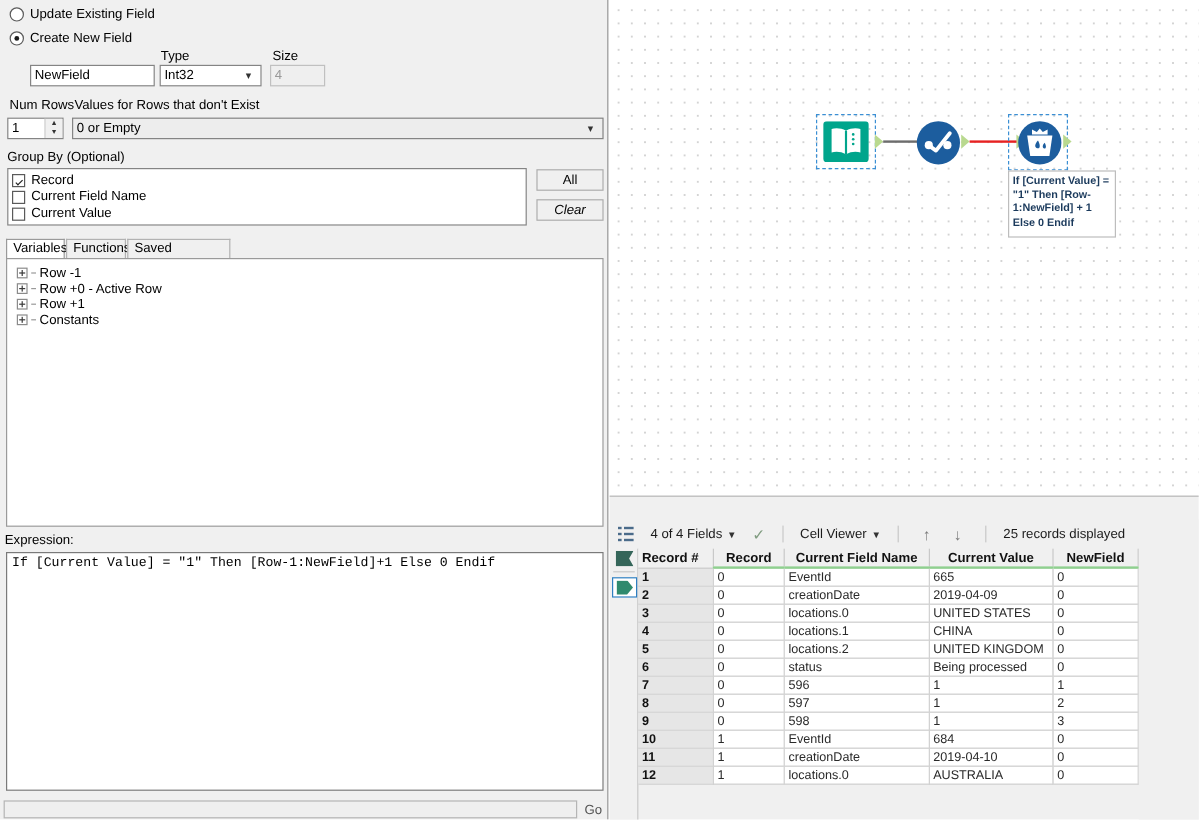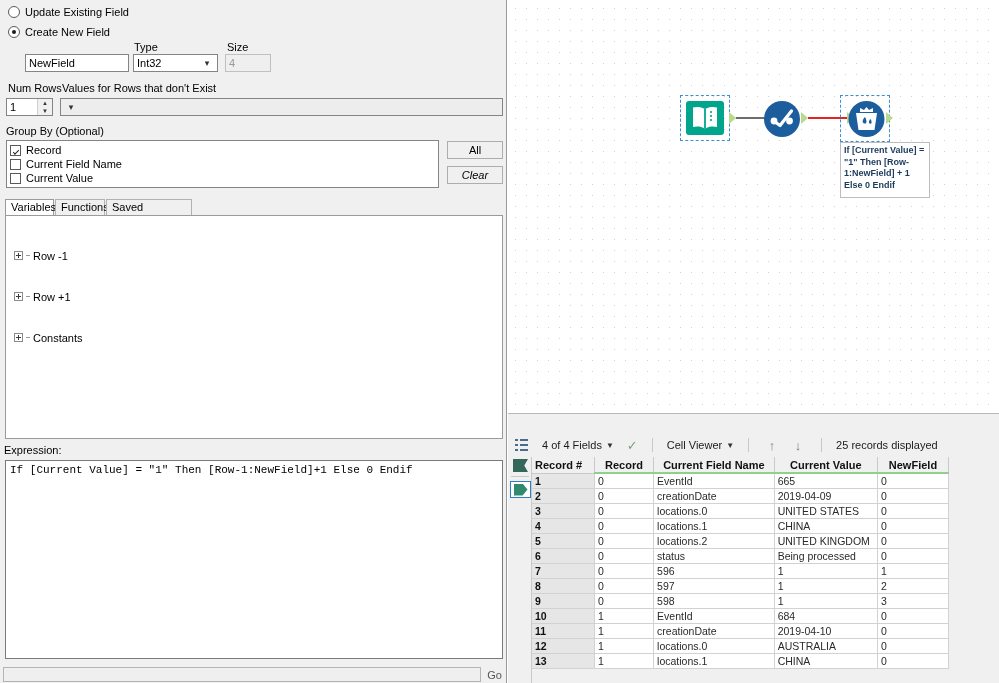--- a/index.html
+++ b/index.html
@@ -95,21 +95,21 @@
     padding: 0 5px; line-height: 15px; color: #000;
   }
   .tab.active { background: #fff; border-color: #9a9a9a; }
 
   #treebox {
     position: absolute; left: 5px; top: 215px; width: 498px; height: 224px;
     background: #fff; border: 1px solid #9a9a9a;
   }
   .tree-item {
     display: flex; align-items: center; gap: 3px; height: 13px;
-    padding-left: 8px; font-size: 11px; margin-top: 28px;
+    padding-left: 8px; font-size: 11px;
   }
   .expander {
     width: 9px; height: 9px; border: 1px solid #8b8b8b; background: #fff;
     position: relative; flex: none;
   }
   .expander::before {
     content: ""; position: absolute; left: 1px; top: 3px;
     width: 5px; height: 1px; background: #3a3a3a;
   }
   .expander::after {
@@ -278,20 +278,21 @@
 
     <div class="spinner" style="left:6px; top:98px; width:47px; height:18px;">
       <span class="sval">1</span>
       <span class="sbtns">
         <span>▲</span>
         <span>▼</span>
       </span>
     </div>
 
     <div class="combo grey" style="left:60px; top:98px; width:443px; height:18px;">
+      <span class="cval">0 or Empty</span>
       <span class="chev">▾</span>
     </div>
 
     <div class="fld-label" style="left:6px; top:125px;">Group By (Optional)</div>
 
     <div class="listbox" style="left:6px; top:140px; width:433px; height:48px;">
       <div class="chkrow">
         <span class="chk checked"></span>
         <span class="lbl">Record</span>
       </div>
@@ -313,20 +314,25 @@
       <div class="tab" style="left:50px; width:50px;">Functions</div>
       <div class="tab" style="left:101px; width:86px;">Saved Expressions</div>
     </div>
 
     <div id="treebox">
       <div style="height:5px;"></div>
       <div class="tree-item">
         <span class="expander"></span>
         <span class="tree-dash"></span>
         <span>Row -1</span>
+      </div>
+      <div class="tree-item">
+        <span class="expander"></span>
+        <span class="tree-dash"></span>
+        <span>Row +0 - Active Row</span>
       </div>
       <div class="tree-item">
         <span class="expander"></span>
         <span class="tree-dash"></span>
         <span>Row +1</span>
       </div>
       <div class="tree-item">
         <span class="expander"></span>
         <span class="tree-dash"></span>
         <span>Constants</span>
@@ -515,27 +521,20 @@
             <td>2019-04-10</td>
             <td>0</td>
           </tr>
           <tr>
             <td class="rownum">12</td>
             <td>1</td>
             <td>locations.0</td>
             <td>AUSTRALIA</td>
             <td>0</td>
           </tr>
-          <tr>
-            <td class="rownum">13</td>
-            <td>1</td>
-            <td>locations.1</td>
-            <td>CHINA</td>
-            <td>0</td>
-          </tr>
         </tbody>
       </table>
 
       <div class="rt-blank"></div>
     </div>
   </div>
 
 </div>
 
 </body></html>

